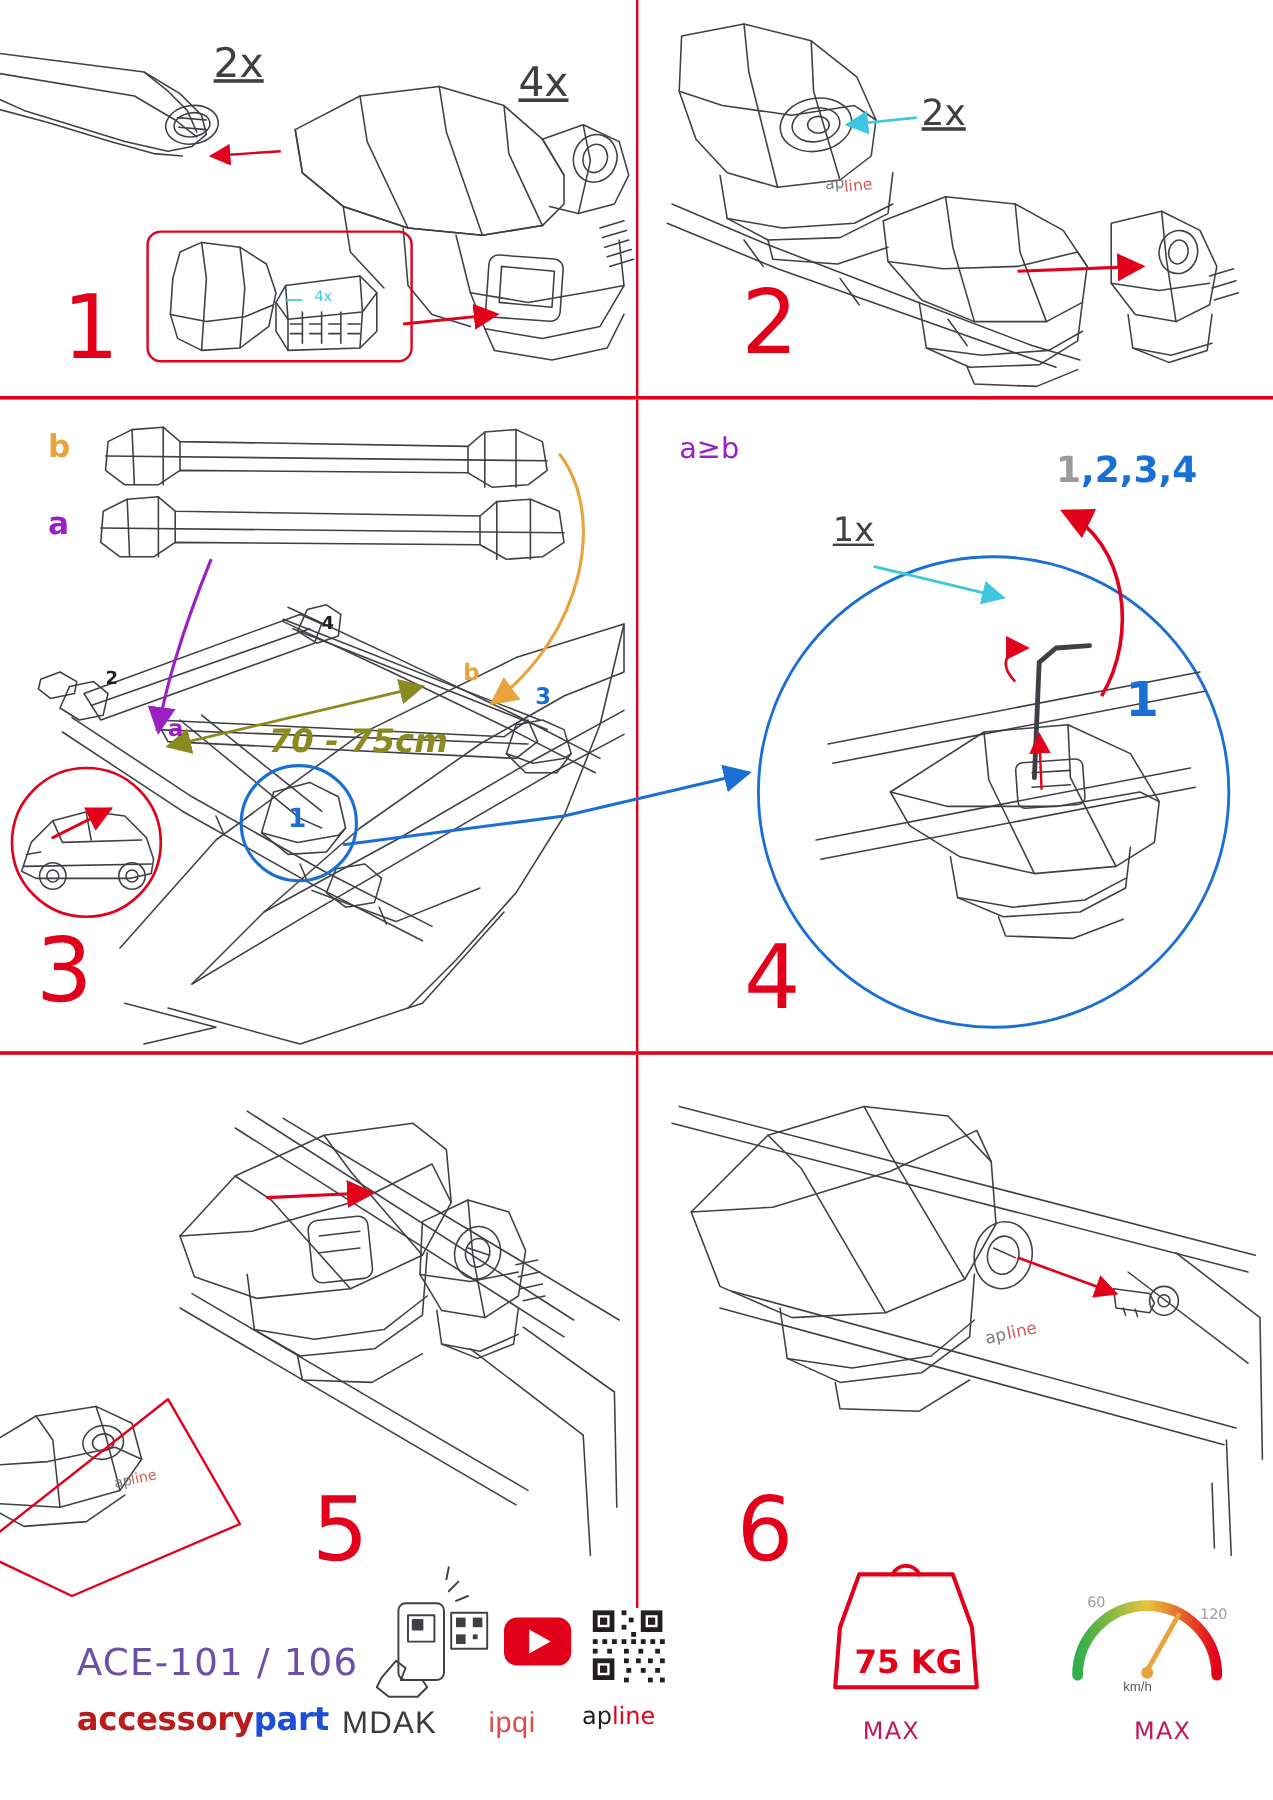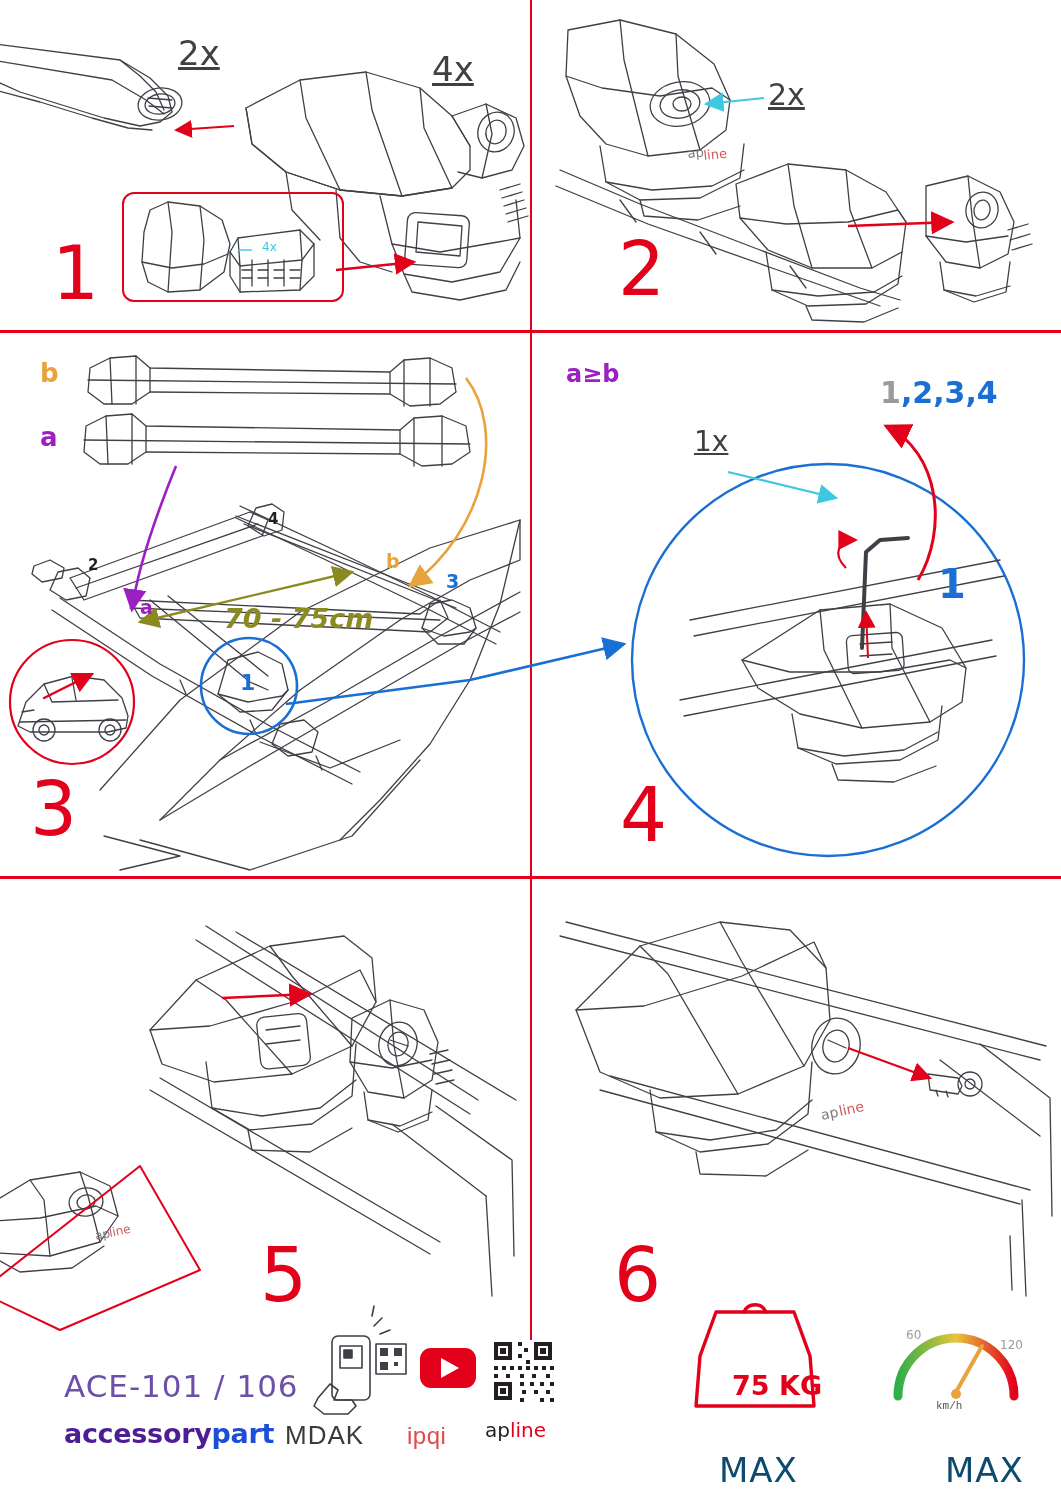--- a/index.html
+++ b/index.html
@@ -82,21 +82,21 @@
   .brand-accessory {
     position: absolute;
     left: 64px;
     top: 1418px;
     font-family: "DejaVu Sans", sans-serif;
     font-size: 27px;
     font-weight: bold;
     letter-spacing: -0.3px;
   }
   .brand-accessory .part { color: #1d4ed8; }
-  .brand-accessory .acc { color: #4c1d95; }
+  .brand-accessory .acc { color: #b91c1c; }
 
   .brand-mdak {
     position: absolute;
     left: 285px;
     top: 1420px;
     font-family: Liberation Sans, sans-serif;
     font-size: 26px;
     color: #3a3a3a;
     letter-spacing: 1px;
   }
@@ -122,42 +122,40 @@
 
   .weight-text {
     position: absolute;
     left: 712px;
     top: 1370px;
     font-family: "DejaVu Sans", sans-serif;
     font-size: 27px;
     font-weight: bold;
     color: #e2001a;
     letter-spacing: 0px;
-    margin-left: 20px;
   }
   .max-label {
     position: absolute;
     font-family: "DejaVu Sans", sans-serif;
-    font-size: 34px;
-    color: #0c4a6e;
+    font-size: 20px;
+    color: #be185d;
     letter-spacing: 1px;
-    margin-top: 20px;
   }
   #max-weight { left: 719px; top: 1430px; }
   #max-speed { left: 945px; top: 1430px; }
 
   .speed-tick {
     position: absolute;
     font-family: "DejaVu Sans", sans-serif;
     font-size: 12px;
     color: #9b9b9b;
   }
   .kmh {
     position: absolute;
-    font-family: Liberation Mono, monospace;
+    font-family: Liberation Sans, sans-serif;
     font-size: 11px;
     color: #555;
   }
 
   .inset-box {
     position: absolute;
     border: 2px solid #e2001a;
     border-radius: 12px;
     box-sizing: border-box;
   }
@@ -586,21 +584,21 @@
   <div class="lbl purple" style="left:40px; top:424px; font-size:26px; font-weight:bold;">a</div>
   <div class="lbl purple" style="left:140px; top:598px; font-size:19px; font-weight:bold;">a</div>
   <div class="lbl orange" style="left:386px; top:552px; font-size:19px; font-weight:bold;">b</div>
   <div class="lbl olive" style="left:224px; top:605px; font-size:27px; font-style:italic; font-weight:bold;">70 - 75cm</div>
 
   <div class="lbl blue" style="left:240px; top:672px; font-size:22px; font-weight:bold;">1</div>
   <div class="lbl" style="left:88px; top:558px; font-size:15px; font-weight:bold; color:#231f20;">2</div>
   <div class="lbl blue" style="left:446px; top:572px; font-size:19px; font-weight:bold;">3</div>
   <div class="lbl" style="left:268px; top:512px; font-size:15px; font-weight:bold; color:#231f20;">4</div>
 
-  <div class="lbl purple" style="left:566px; top:362px; font-size:24px; font-weight:bold;">a≥b</div>
+  <div class="lbl purple" style="left:566px; top:362px; font-size:24px; font-weight:normal;">a≥b</div>
   <div class="lbl cyan" style="left:694px; top:428px; font-size:28px;">1x</div>
   <div class="lbl blue" style="left:938px; top:564px; font-size:40px; font-weight:bold;">1</div>
   <div class="lbl" style="left:880px; top:378px; font-size:30px; font-weight:bold;"><span class="grey">1</span><span class="blue">,2,3,4</span></div>
 
   <div class="footer-code">ACE-101 / 106</div>
 
   <div class="brand-accessory"><span class="acc">accessory</span><span class="part">part</span></div>
 
   <div class="brand-mdak">MDAK</div>
   <div class="brand-ipqi">ipqi</div>

